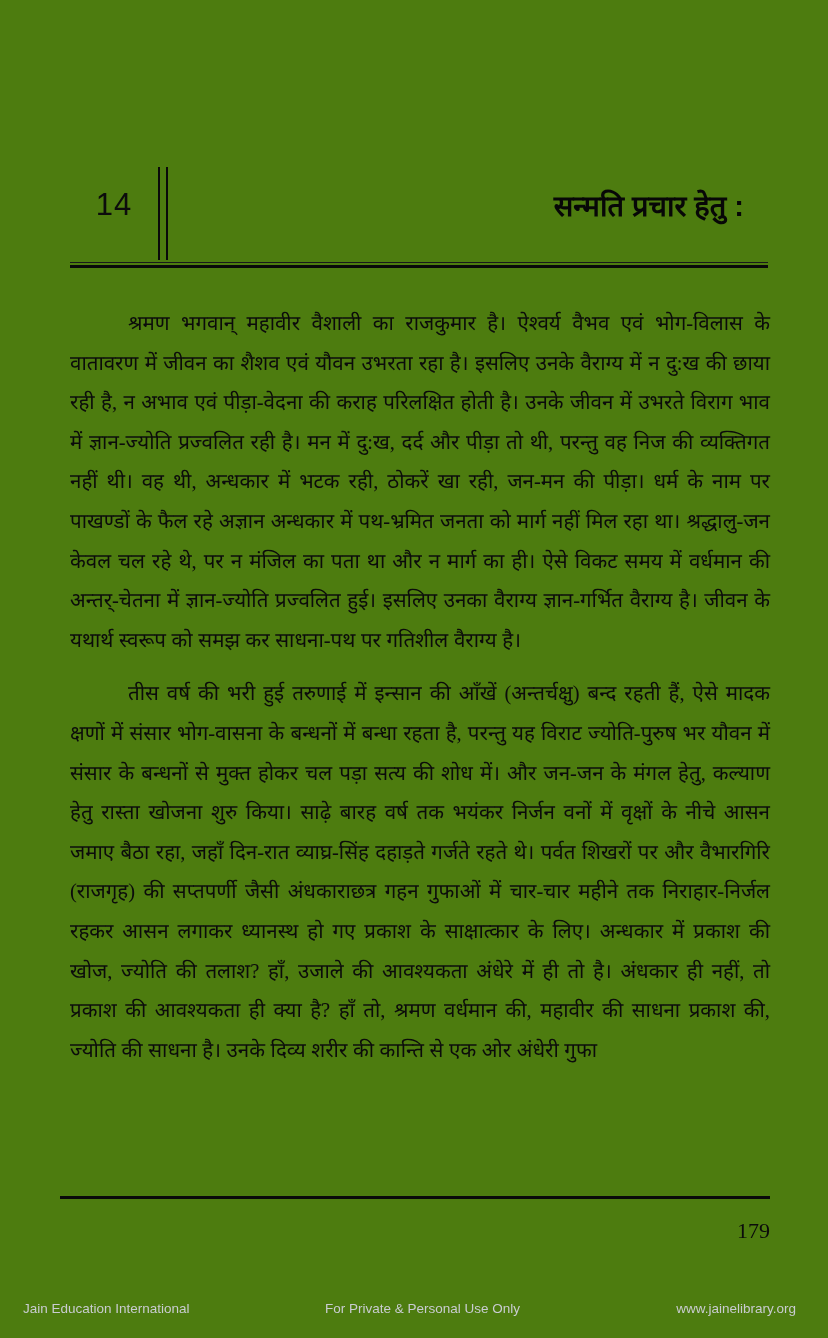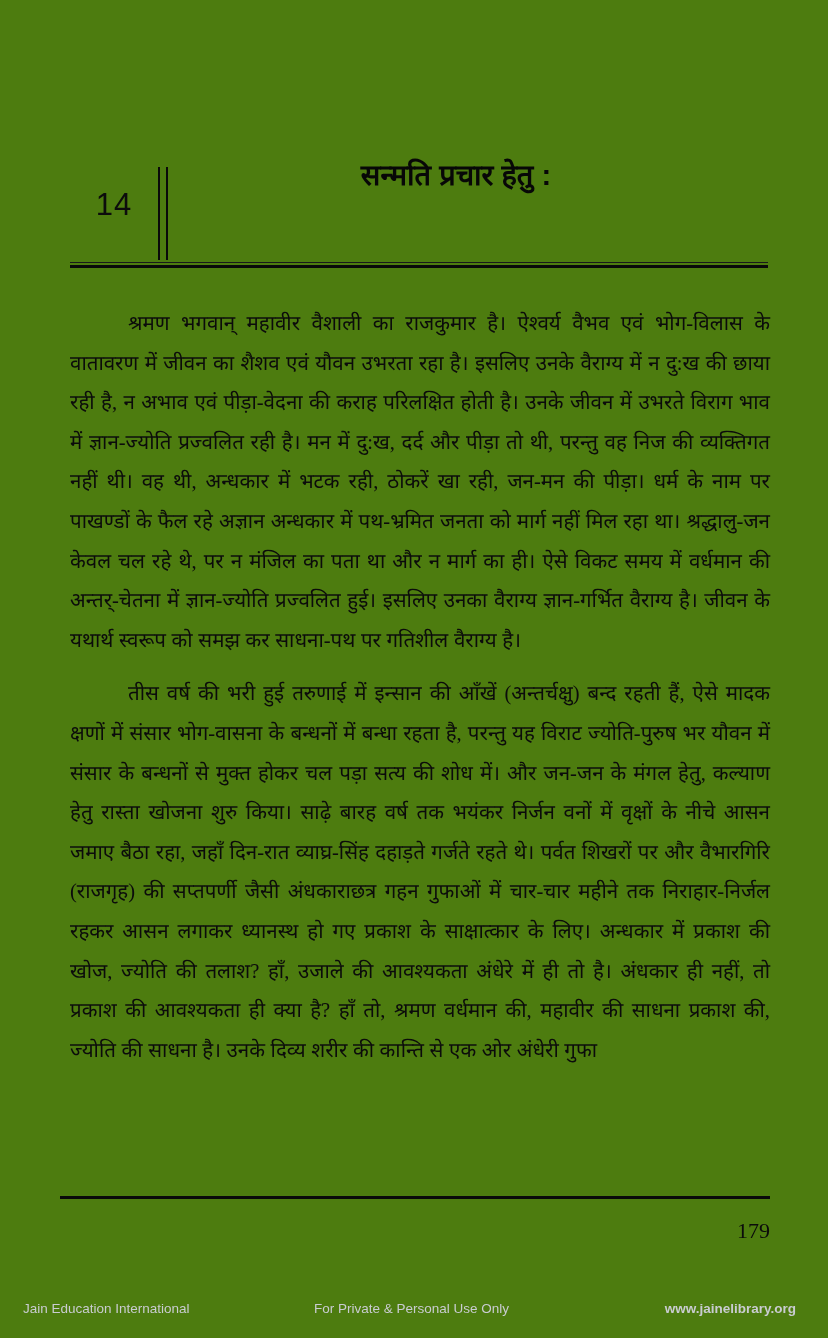--- a/index.html
+++ b/index.html
@@ -44,23 +44,23 @@
   }
   .chapter-rule-vert {
     width: 6px;
     margin-top: 12px;
     border-left: 2px solid #0a0a0a;
     border-right: 2px solid #0a0a0a;
   }
   .chapter-title-cell {
     flex: 1;
     display: flex;
-    flex-direction: column;
+    flex-direction: row;
     align-items: center;
-    justify-content: space-between;
+    justify-content: flex-end;
     padding-right: 24px;
     padding-bottom: 2px;
   }
   .chapter-title-line {
     font-family: "Liberation Sans", "DejaVu Sans", sans-serif;
     font-weight: 700;
     font-size: 29px;
     line-height: 1.42;
     color: #070707;
     white-space: nowrap;
@@ -161,26 +161,25 @@
     color: #c9ccd1;
     padding-top: 9px;
     box-sizing: border-box;
   }
   .wm-left {
     position: absolute;
     left: 23px;
   }
   .wm-center {
     position: absolute;
-    left: 314px;
+    left: 325px;
   }
   .wm-right {
     position: absolute;
     right: 32px;
-    font-weight: bold;
   }
 </style>
 </head>
 <body>
 
 <div class="page">
 
   <div class="chapter-header">
     <div class="chapter-number-cell">
       <span class="chapter-number">14</span>

